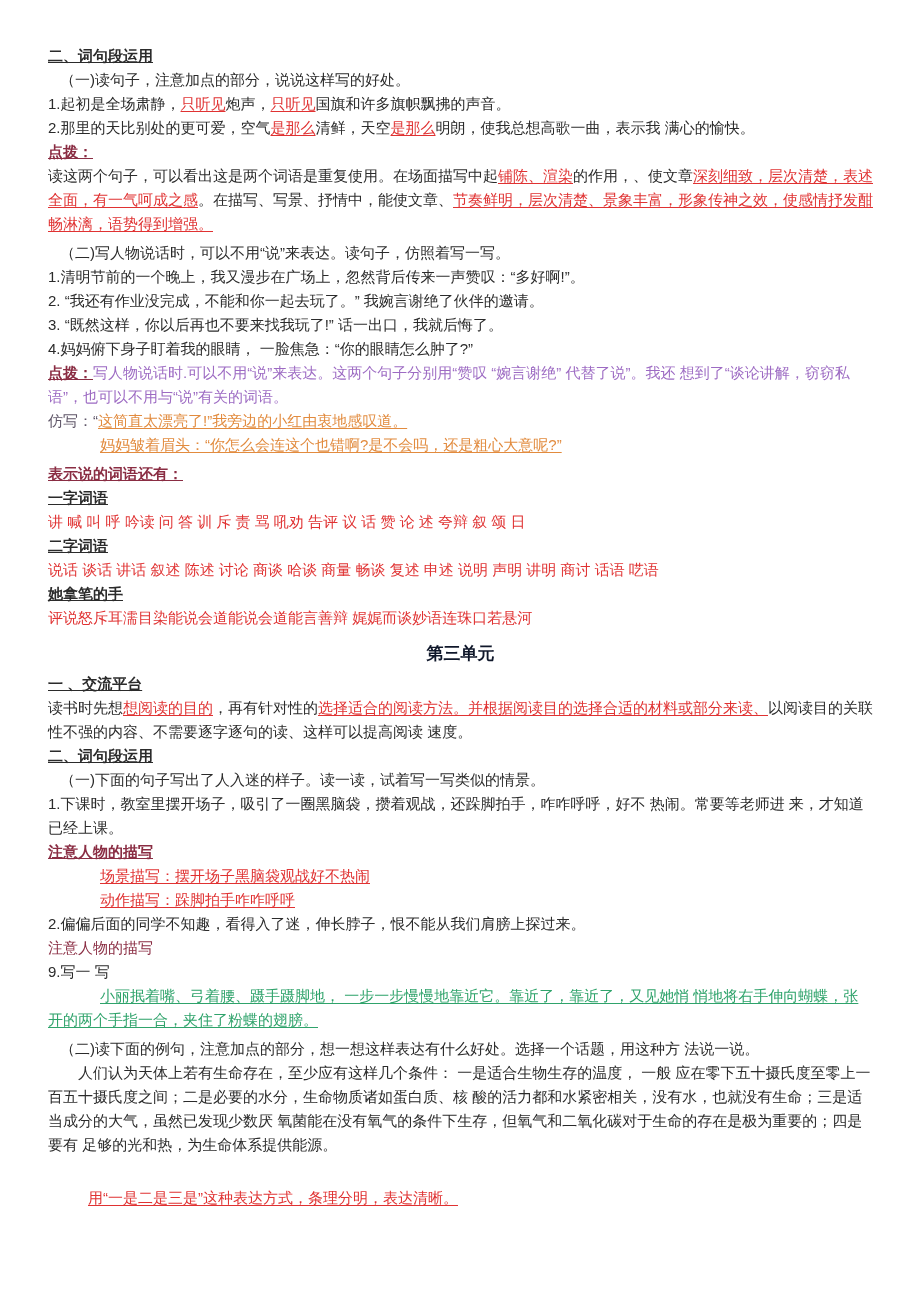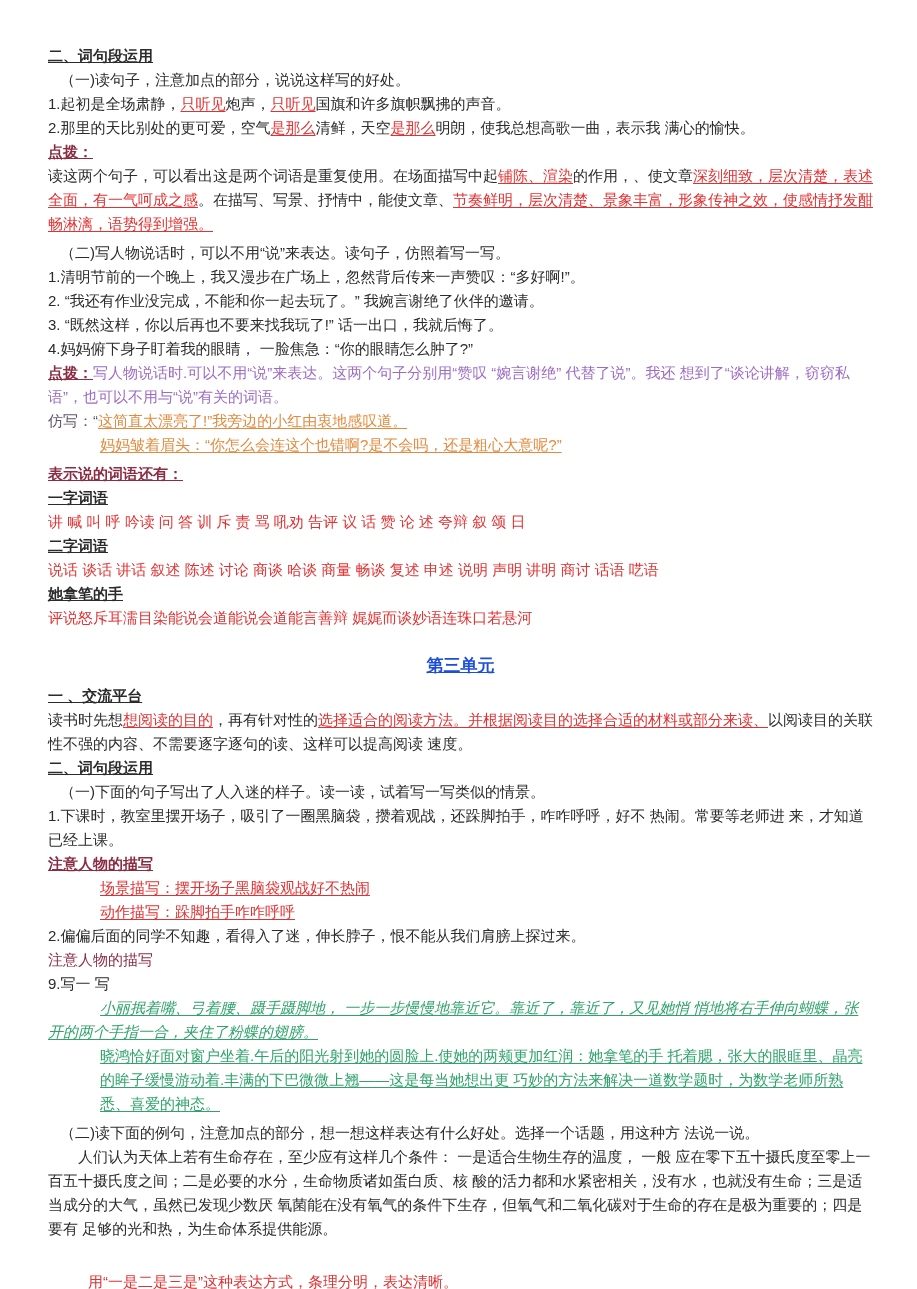--- a/index.html
+++ b/index.html
@@ -8,25 +8,25 @@
   .page { padding:44px 44px 8px 48px; font-size:15px; line-height:24px; }
   p { margin:0; }
   .b   { font-weight:bold;text-decoration:underline; }
   .red { color:#e03232; }
   .mar { color:#8a2d43; }
   .pur { color:#9d6bc3; }
   .org { color:#e28b3e; }
   .grn { color:#2fa36b; }
   .gry { color:#5f5668; }
   .u   { text-decoration:underline; text-underline-offset:2px; }
-  .h2  { text-align:center; color:#1d4ed8; font-weight:bold; font-size:17px; margin:24px 0 6px 0;text-decoration:underline; }
+  .h2  { text-align:center; color:#0f172a; font-weight:bold; font-size:17px; margin:12px 0 6px 0; }
   .ind { padding-left:12px; }
   .ml  { margin-left:52px; }
   .ml2 { margin-left:40px;margin-top:29px; }
-  .ti  { text-indent:52px;font-style:italic; }
+  .ti  { text-indent:52px; }
   .gap { margin-top:5px; }
 </style>
 </head>
 <body>
 
 <div class="page">
 
   <p class="b">二、词句段运用</p>
 
   <p class="ind">（一)读句子，注意加点的部分，说说这样写的好处。</p>
@@ -83,21 +83,20 @@
 
   <p>2.偏偏后面的同学不知趣，看得入了迷，伸长脖子，恨不能从我们肩膀上探过来。</p>
 
   <p class="mar">注意人物的描写</p>
 
 
   <p>9.写一 写</p>
 
   <p class="ti"><span class="grn u">小丽抿着嘴、弓着腰、蹑手蹑脚地， 一步一步慢慢地靠近它。靠近了，靠近了，又见她悄 悄地将右手伸向蝴蝶，张开的两个手指一合，夹住了粉蝶的翅膀。</span></p>
 
-  <p class="ml"><span class="grn u">晓鸿恰好面对窗户坐着.午后的阳光射到她的圆脸上.使她的两颊更加红润：她拿笔的手 托着腮，张大的眼眶里、晶亮的眸子缓慢游动着.丰满的下巴微微上翘——这是每当她想出更 巧妙的方法来解决一道数学题时，为数学老师所熟悉、喜爱的神态。</span></p>
 
   <p class="ind gap">（二)读下面的例句，注意加点的部分，想一想这样表达有什么好处。选择一个话题，用这种方 法说一说。</p>
 
   <p style="text-indent:2em">人们认为天体上若有生命存在，至少应有这样几个条件： 一是适合生物生存的温度， 一般 应在零下五十摄氏度至零上一百五十摄氏度之间；二是必要的水分，生命物质诸如蛋白质、核 酸的活力都和水紧密相关，没有水，也就没有生命；三是适当成分的大气，虽然已发现少数厌 氧菌能在没有氧气的条件下生存，但氧气和二氧化碳对于生命的存在是极为重要的；四是要有 足够的光和热，为生命体系提供能源。</p>
 
   <p class="ml2"><span class="red u">用“一是二是三是”这种表达方式，条理分明，表达清晰。</span></p>
 
 </div>
 
 </body></html>

